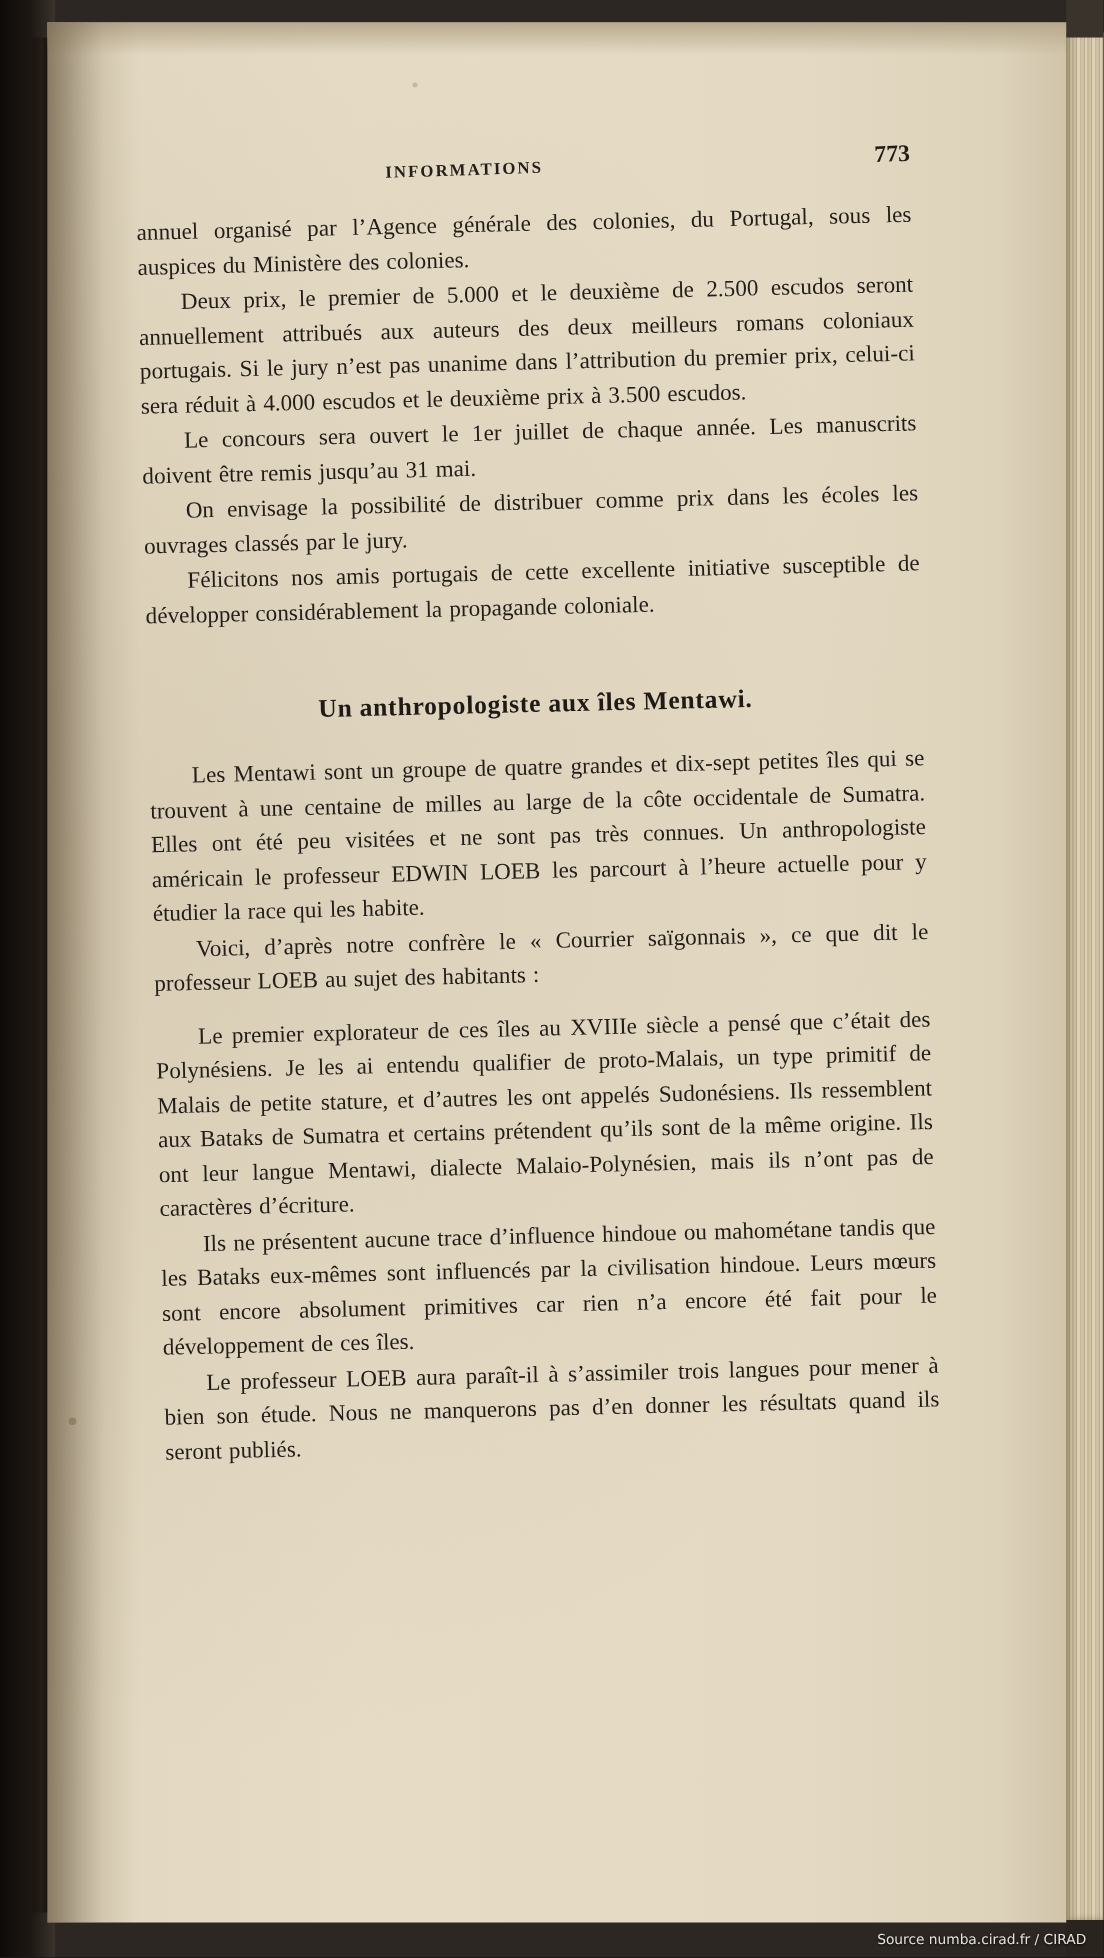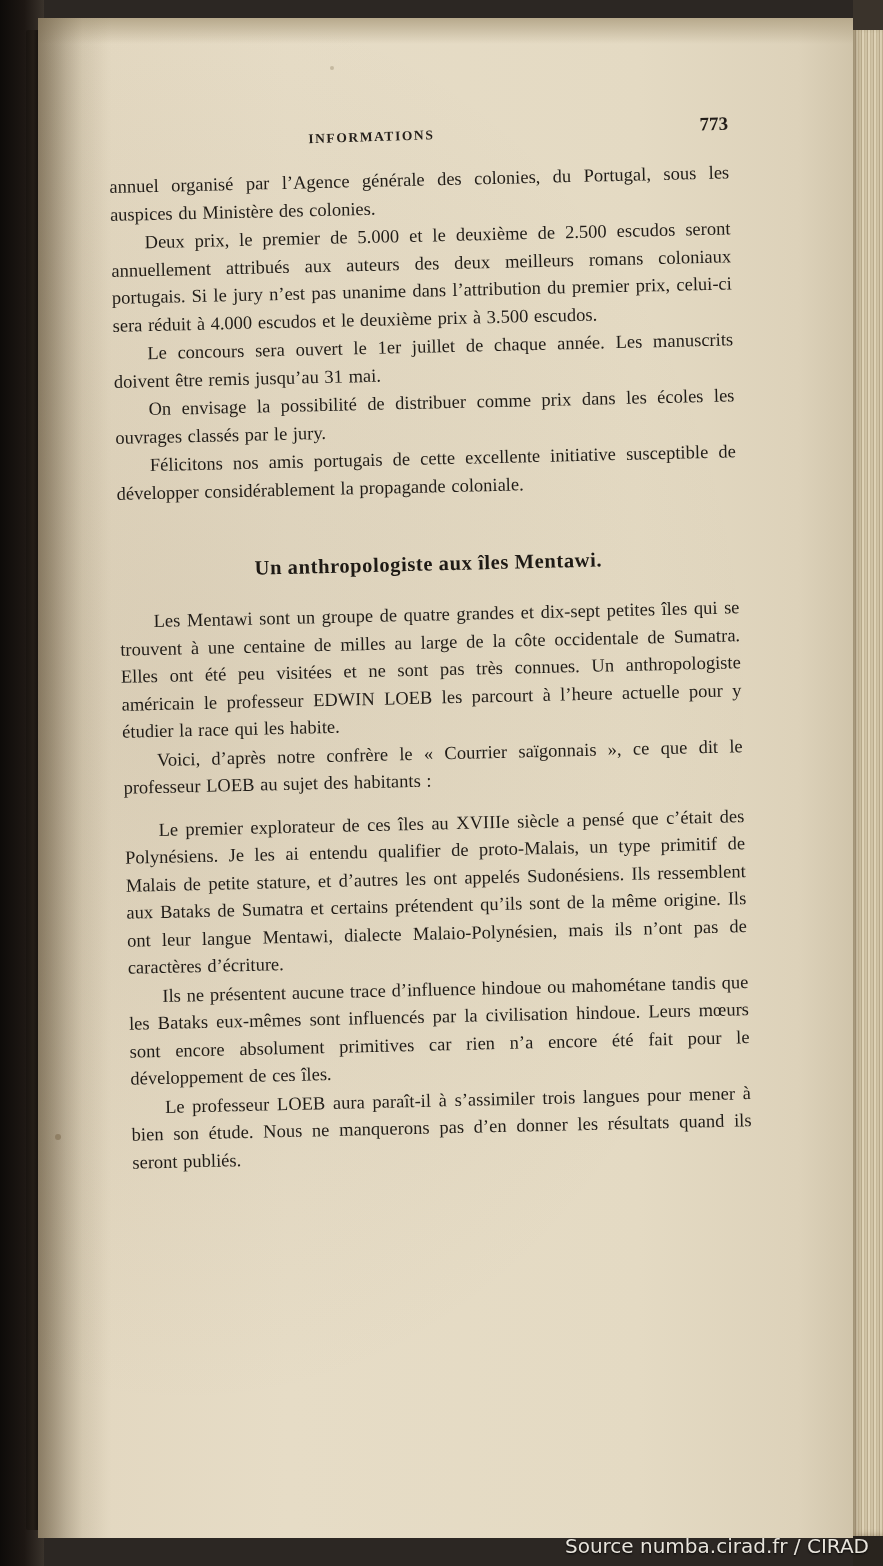--- a/index.html
+++ b/index.html
@@ -144,21 +144,21 @@
 
   
   .source-bar {
     position: absolute;
     right: 0; bottom: 0;
     width: 100%;
     text-align: right;
     padding: 6px 14px 8px 0;
     box-sizing: border-box;
     font-family: "DejaVu Sans", sans-serif;
-    font-size: 20px;
+    font-size: 11px;
     color: #e8e4dc;
     background: rgba(20,17,14,0.0);
   }
   .source-bar span { text-shadow: 0 1px 2px rgba(0,0,0,0.9); }
 </style>
 </head>
 <body>
 
 <div id="page">
 

